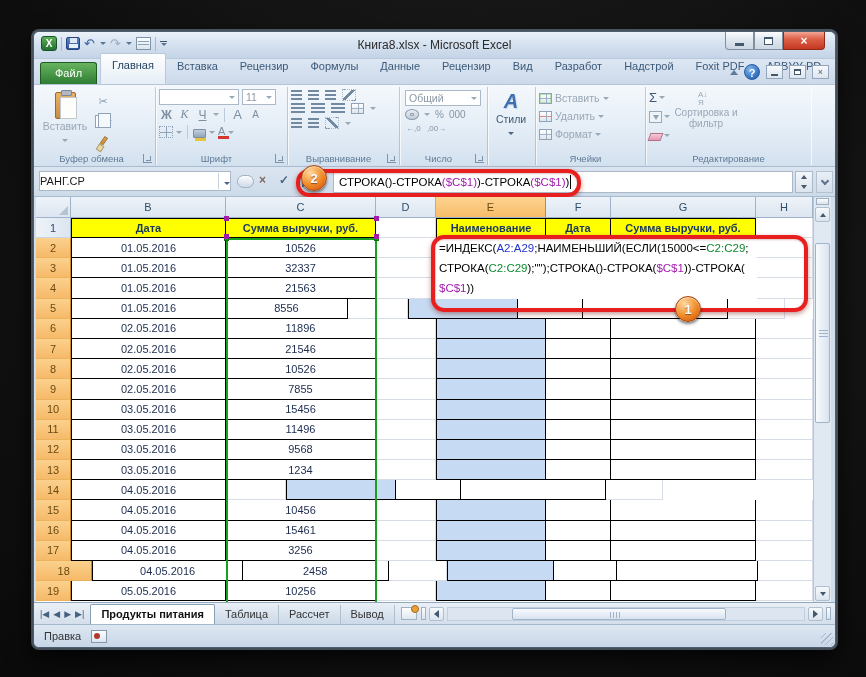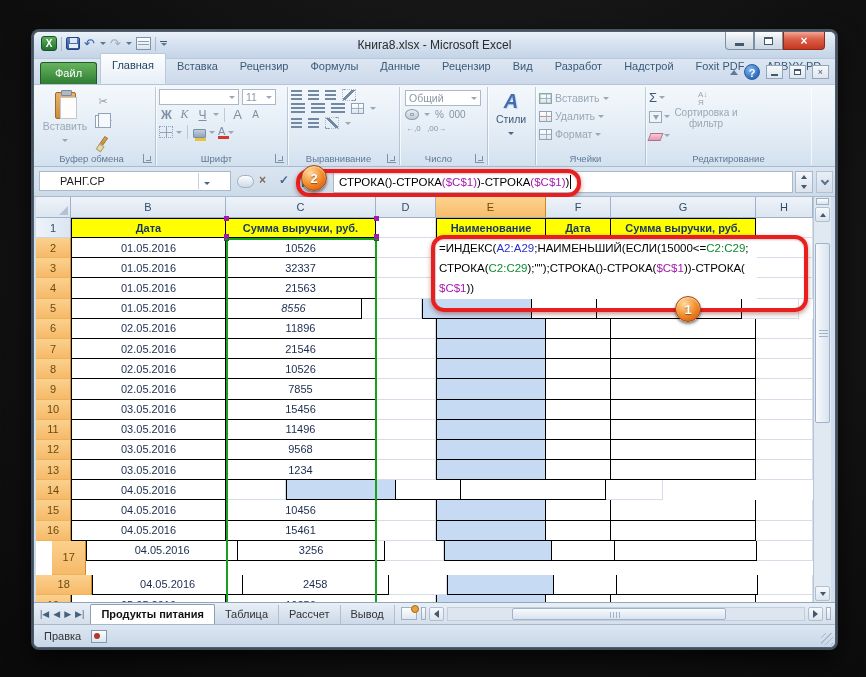--- a/index.html
+++ b/index.html
@@ -94,21 +94,21 @@
 .ic-eraser { width:13px; height:8px; background:linear-gradient(#f7c9d8,#e897b4); border:1px solid #b07088; transform:skewX(-20deg); margin-top:3px; }
 .twoline { width:64px; font-size:10px; line-height:11px; text-align:center; color:#9aa7b6; }
 .twoline.en { color:#2f4d6e; }
 .ic-sort { width:18px; height:16px; margin:2px auto 0; position:relative; font-size:8px; color:#9aa7b6; line-height:8px; text-align:left; }
 .ic-binoc { width:22px; height:14px; position:relative; margin:3px auto 1px; }
 .ic-binoc::before, .ic-binoc::after { content:""; position:absolute; top:0; width:10px; height:13px; border-radius:4px 4px 5px 5px; background:linear-gradient(#6f93c2,#2c4f86); border:1px solid #203a62; }
 .ic-binoc::before { left:0; } .ic-binoc::after { right:0; }
 
 
 .fbar { position:absolute; left:0; top:135px; right:0; height:30px; background:linear-gradient(#dbe5f1,#cddbe9); border-bottom:1px solid #a9bccf; }
-.namebox { position:absolute; left:5px; top:4px; width:192px; height:20px; background:#fff; border:1px solid #abb8c7; font-size:11px; color:#1a1a1a; display:flex; align-items:center; padding:0 20px; }
+.namebox { position:absolute; left:5px; top:4px; width:192px; height:20px; background:#fff; border:1px solid #abb8c7; font-size:11px; color:#1a1a1a; display:flex; align-items:center; padding:0 0; }
 .namebox .nb-caret { margin-left:auto; border-left:1px solid #c6d2de; padding:2px 0 2px 5px; }
 .fb-circle { position:absolute; left:203px; top:8px; width:17px; height:13px; border-radius:7px; background:linear-gradient(#fcfdfe,#cfdae6); border:1px solid #9fb0c2; }
 .fb-x { position:absolute; left:225px; top:6px; font-size:12px; font-weight:700; color:#7d6a5a; }
 .fb-ok { position:absolute; left:245px; top:6px; font-size:12px; font-weight:700; color:#456688; }
 .fb-fx { position:absolute; left:268px; top:6px; font-size:12px; font-style:italic; font-weight:700; color:#3b5d80; font-family:"Liberation Serif", serif; }
 .fb-field { position:absolute; left:299px; top:4px; width:460px; height:22px; background:#fff; border:1px solid #abb8c7; display:flex; align-items:center; padding-left:5px; font-size:11.5px; white-space:nowrap; overflow:hidden; }
 .fb-spin { position:absolute; left:761px; top:4px; width:18px; height:22px; background:linear-gradient(#f4f7fb,#dce4ee); border:1px solid #abb8c7; display:flex; flex-direction:column; align-items:center; justify-content:space-around; }
 .fb-expand { position:absolute; left:782px; top:4px; width:17px; height:22px; background:linear-gradient(#e9eff6,#d4deea); border:1px solid #b5c2d1; display:flex; align-items:center; justify-content:center; }
 .tri-up { width:0; height:0; border-left:3px solid transparent; border-right:3px solid transparent; border-bottom:4px solid #44596e; }
 .tri-dn { width:0; height:0; border-left:3px solid transparent; border-right:3px solid transparent; border-top:4px solid #44596e; }
@@ -466,21 +466,21 @@
             <div class="cell blk" style="width: 150px; height: 20.2px;">21563</div>
             <div class="cell" style="width: 60px; height: 20.2px;"></div>
             <div class="cell blk bl" style="width: 110px; height: 20.2px;"></div>
             <div class="cell blk" style="width: 65px; height: 20.2px;"></div>
             <div class="cell blk" style="width: 145px; height: 20.2px;"></div>
             <div class="cell" style="width: 57px; height: 20.2px;"></div>
           </div>
           <div class="grow">
             <div class="gut amber" style="width: 35px; height: 20.2px;">5</div>
             <div class="cell blk bl" style="width: 155px; height: 20.2px;">01.05.2016</div>
-            <div class="cell blk" style="width: 136px; height: 20.2px; font-style: italic;">8556</div>
+            <div class="cell blk" style="width: 122px; height: 20.2px;">8556</div>
             <div class="cell" style="width: 60px; height: 20.2px;"></div>
             <div class="cell blk bl blue" style="width: 110px; height: 20.2px;"></div>
             <div class="cell blk" style="width: 65px; height: 20.2px;"></div>
             <div class="cell blk" style="width: 145px; height: 20.2px;"></div>
             <div class="cell" style="width: 57px; height: 20.2px;"></div>
           </div>
           <div class="grow">
             <div class="gut amber" style="width: 35px; height: 20.2px;">6</div>
             <div class="cell blk bl" style="width: 155px; height: 20.2px;">02.05.2016</div>
             <div class="cell blk" style="width: 150px; height: 20.2px;">11896</div>
@@ -583,21 +583,21 @@
             <div class="gut amber" style="width: 35px; height: 20.2px;">16</div>
             <div class="cell blk bl" style="width: 155px; height: 20.2px;">04.05.2016</div>
             <div class="cell blk" style="width: 150px; height: 20.2px;">15461</div>
             <div class="cell" style="width: 60px; height: 20.2px;"></div>
             <div class="cell blk bl blue" style="width: 110px; height: 20.2px;"></div>
             <div class="cell blk" style="width: 65px; height: 20.2px;"></div>
             <div class="cell blk" style="width: 145px; height: 20.2px;"></div>
             <div class="cell" style="width: 57px; height: 20.2px;"></div>
           </div>
           <div class="grow">
-            <div class="gut amber" style="width: 35px; height: 34px; margin-left: 16px;">17</div>
+            <div class="gut amber" style="width: 35px; height: 20px;">17</div>
             <div class="cell blk bl" style="width: 155px; height: 20.2px;">04.05.2016</div>
             <div class="cell blk" style="width: 150px; height: 20.2px;">3256</div>
             <div class="cell" style="width: 60px; height: 20.2px;"></div>
             <div class="cell blk bl blue" style="width: 110px; height: 20.2px;"></div>
             <div class="cell blk" style="width: 65px; height: 20.2px;"></div>
             <div class="cell blk" style="width: 145px; height: 20.2px;"></div>
             <div class="cell" style="width: 57px; height: 20.2px;"></div>
           </div>
           <div class="grow">
             <div class="gut amber" style="width: 58px; height: 20.2px;">18</div>

